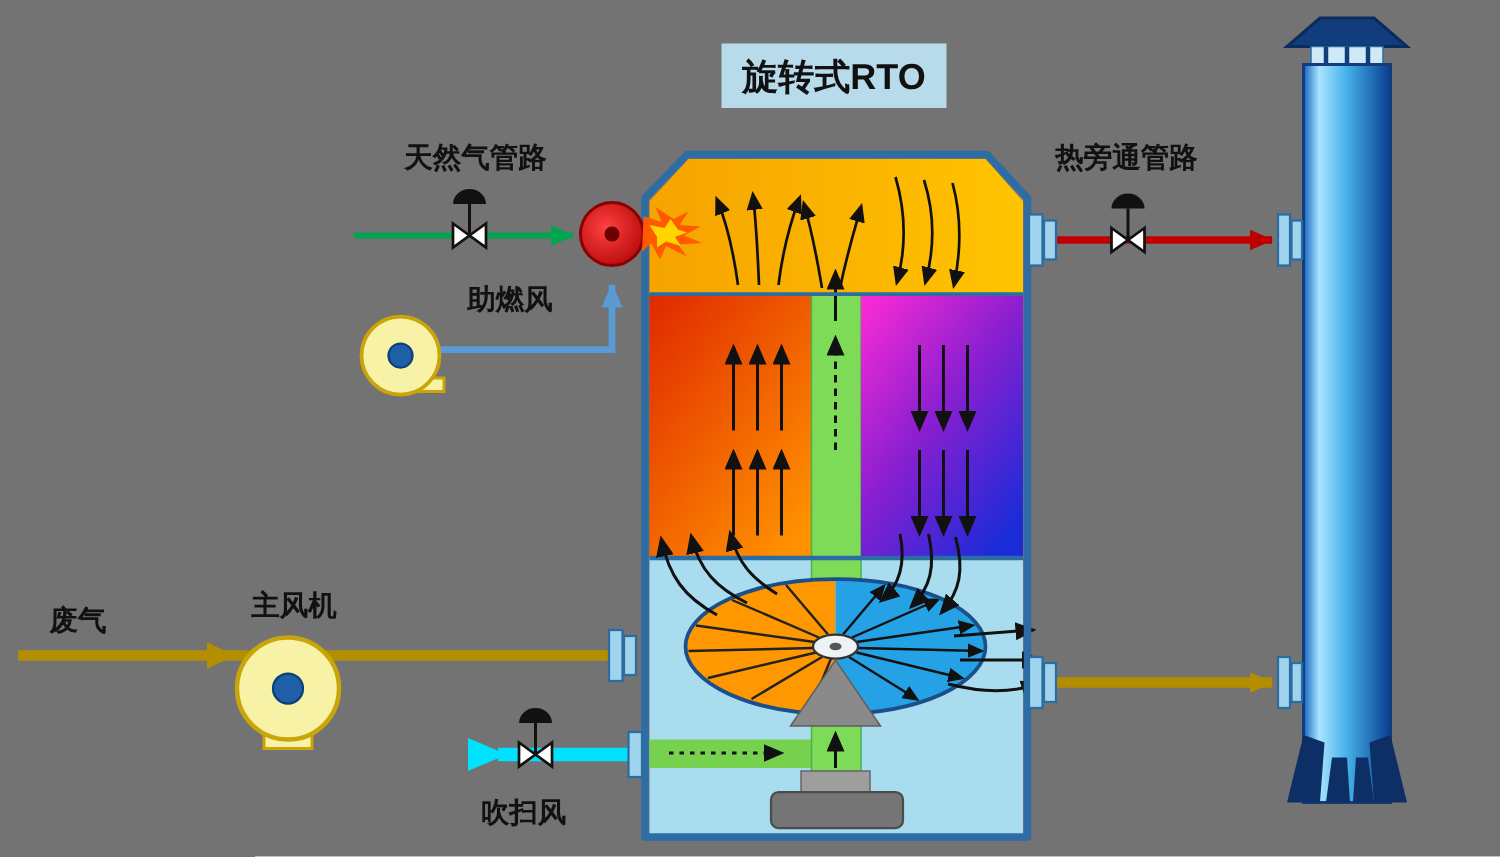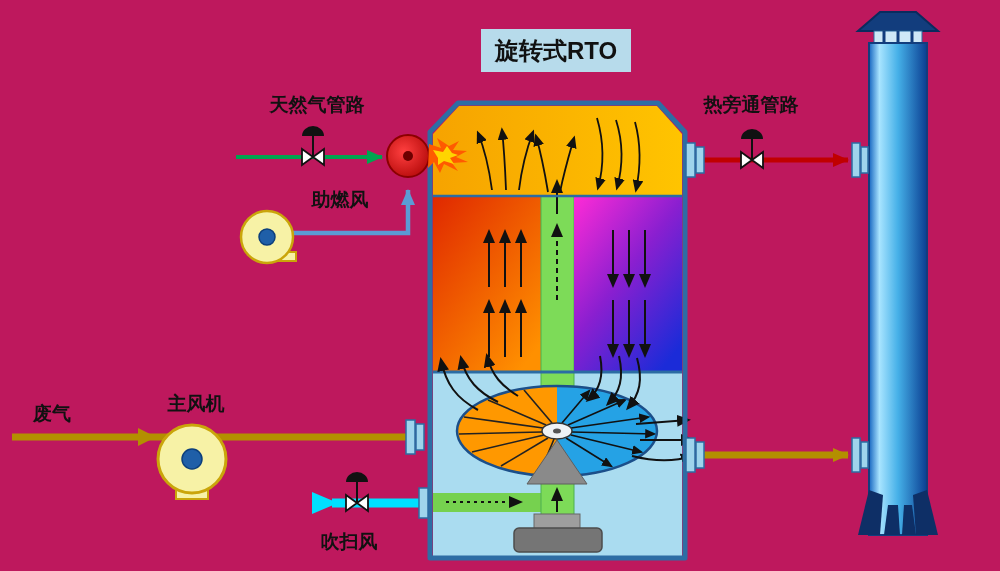--- a/index.html
+++ b/index.html
@@ -1,17 +1,17 @@
 <!DOCTYPE html>
 <html><head>
 <meta charset="utf-8">
 <style>
   html,body{margin:0;padding:0;background:#ffffff;}
   .stage{
-    position:relative;width:1000px;height:571px;background:#be185d;
+    position:relative;width:1000px;height:571px;background:#737373;
     font-family:"Liberation Sans","DejaVu Sans",sans-serif;overflow:hidden;
   }
   svg text{font-family:"Liberation Sans","DejaVu Sans",sans-serif;fill:#111;}
   .lbl{font-size:19px;font-weight:600;}
   .ttl{font-size:24px;font-weight:700;}
 </style>
 </head>
 <body>
 
 <div class="stage">

